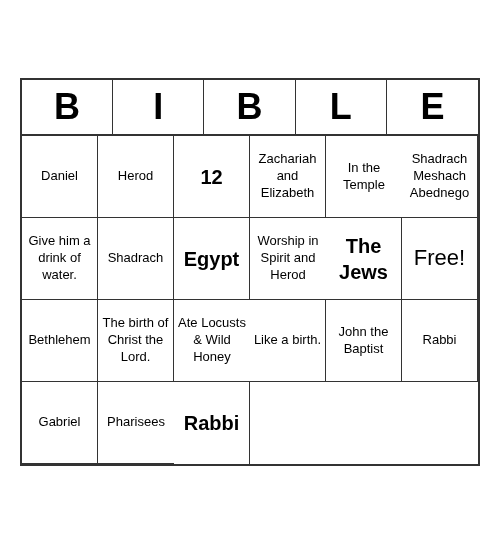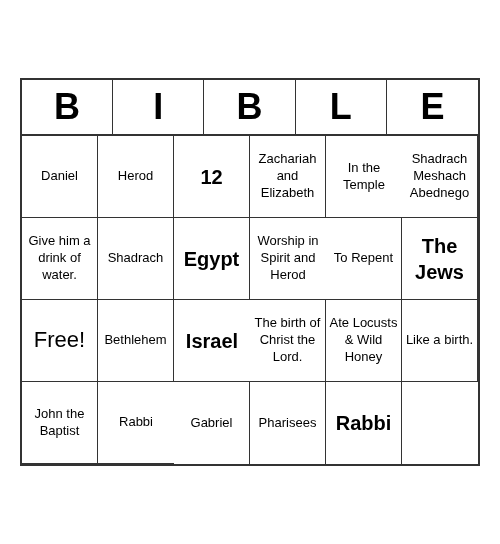--- a/index.html
+++ b/index.html
@@ -82,25 +82,23 @@
   <div class="bingo-cell">Daniel</div>
       <div class="bingo-cell">Herod</div>
       <div class="bingo-cell large-text">12</div>
       <div class="bingo-cell">Zachariah and Elizabeth</div>
       <div class="bingo-cell">In the Temple</div>
       <div class="bingo-cell">Shadrach Meshach Abednego</div>
       <div class="bingo-cell">Give him a drink of water.</div>
       <div class="bingo-cell">Shadrach</div>
       <div class="bingo-cell xl-text">Egypt</div>
       <div class="bingo-cell">Worship in Spirit and Herod</div>
-      <div class="bingo-cell">To Repent</div>
       <div class="bingo-cell xl-text">The Jews</div>
       <div class="bingo-cell free-cell">Free!</div>
       <div class="bingo-cell">Bethlehem</div>
-      <div class="bingo-cell xl-text">Israel</div>
       <div class="bingo-cell">The birth of Christ the Lord.</div>
       <div class="bingo-cell">Ate Locusts &amp; Wild Honey</div>
       <div class="bingo-cell">Like a birth.</div>
       <div class="bingo-cell">John the Baptist</div>
       <div class="bingo-cell">Rabbi</div>
       <div class="bingo-cell">Gabriel</div>
       <div class="bingo-cell">Pharisees</div>
       <div class="bingo-cell large-text">Rabbi</div>
     </div>
 </div>

